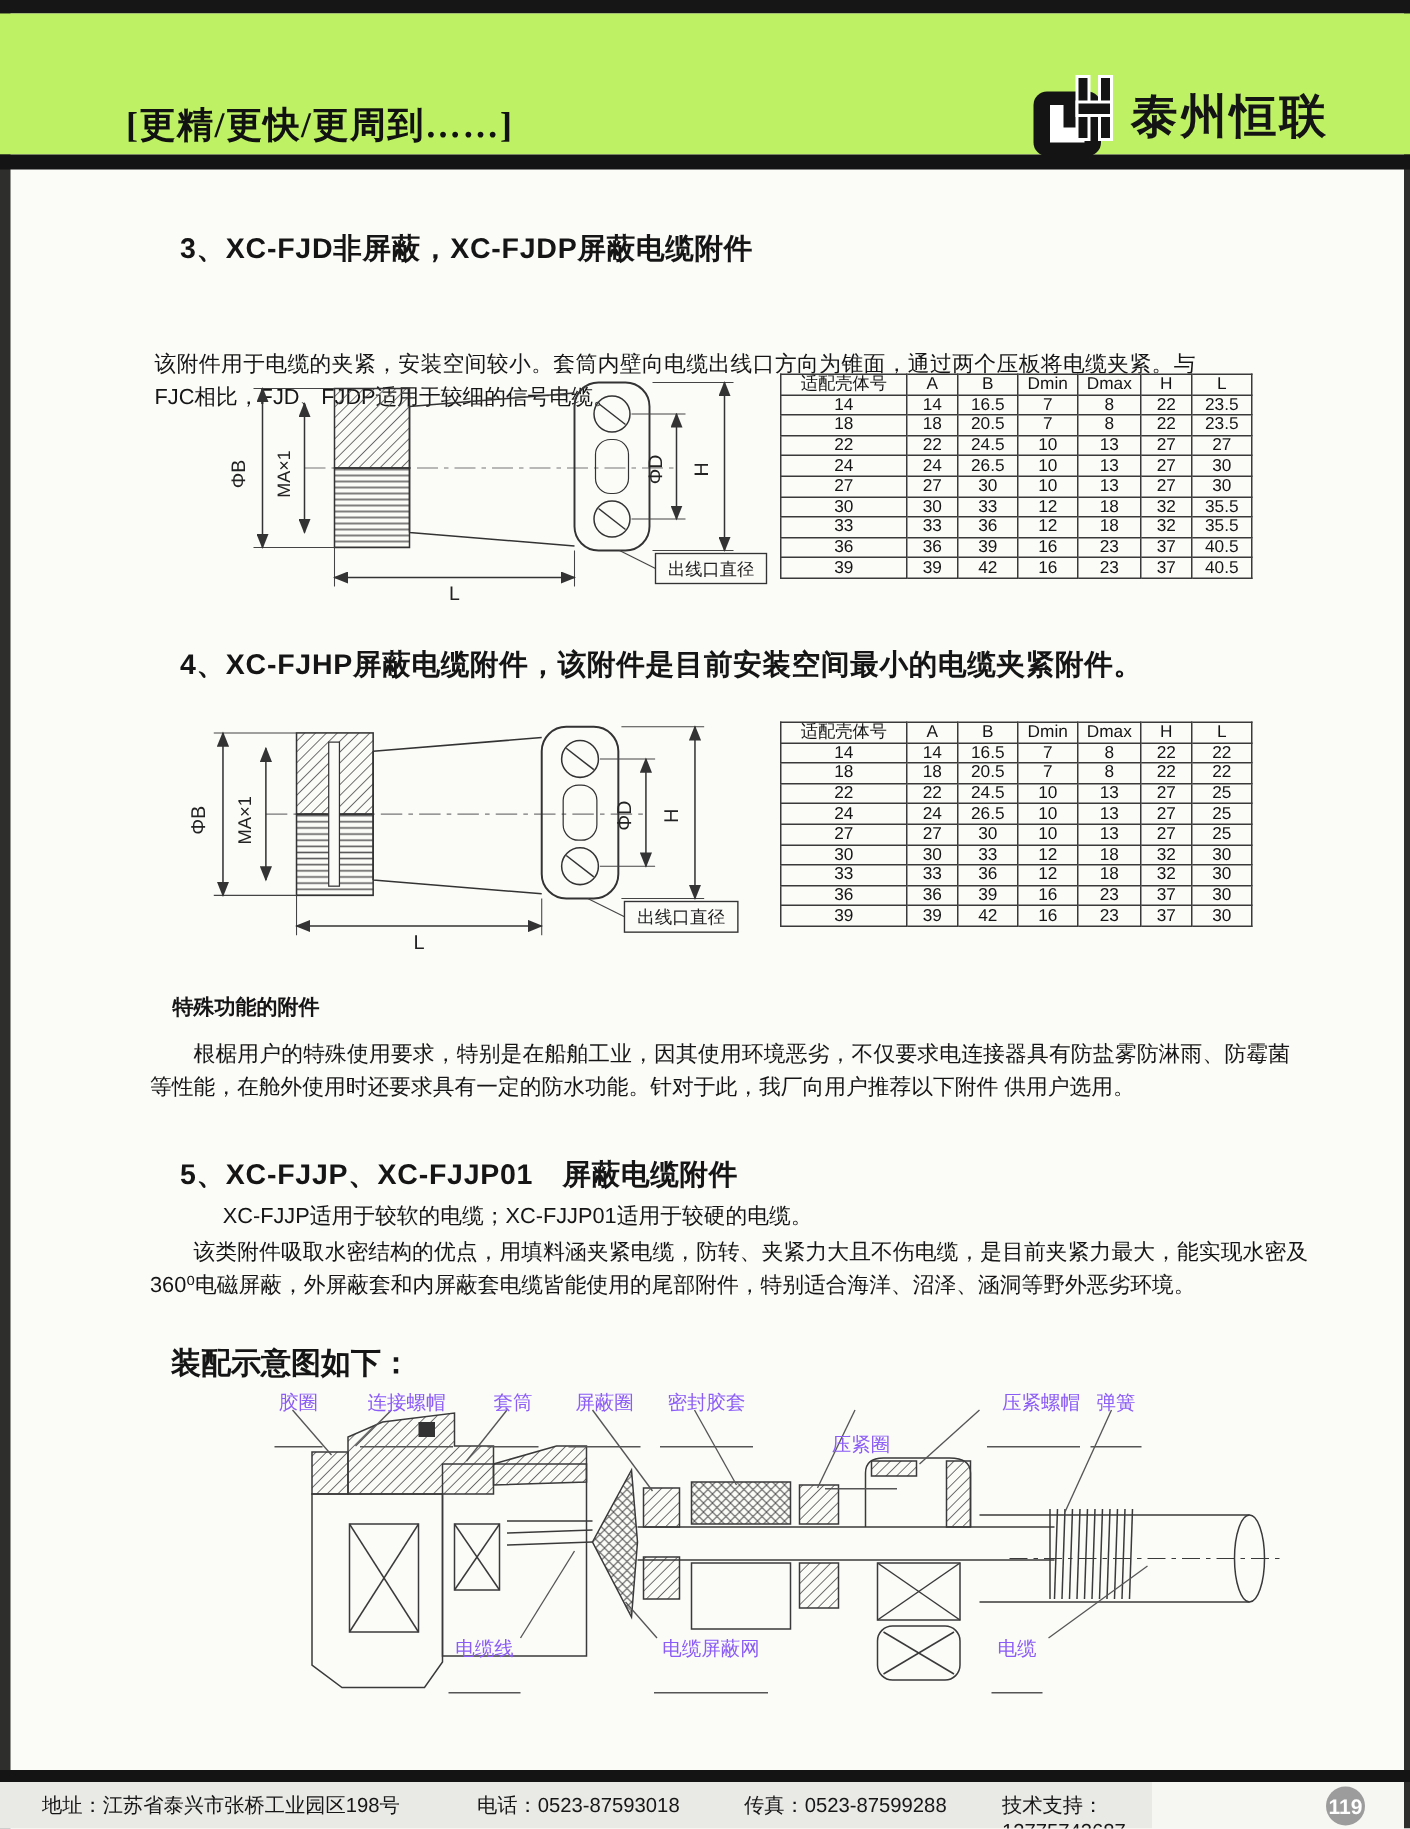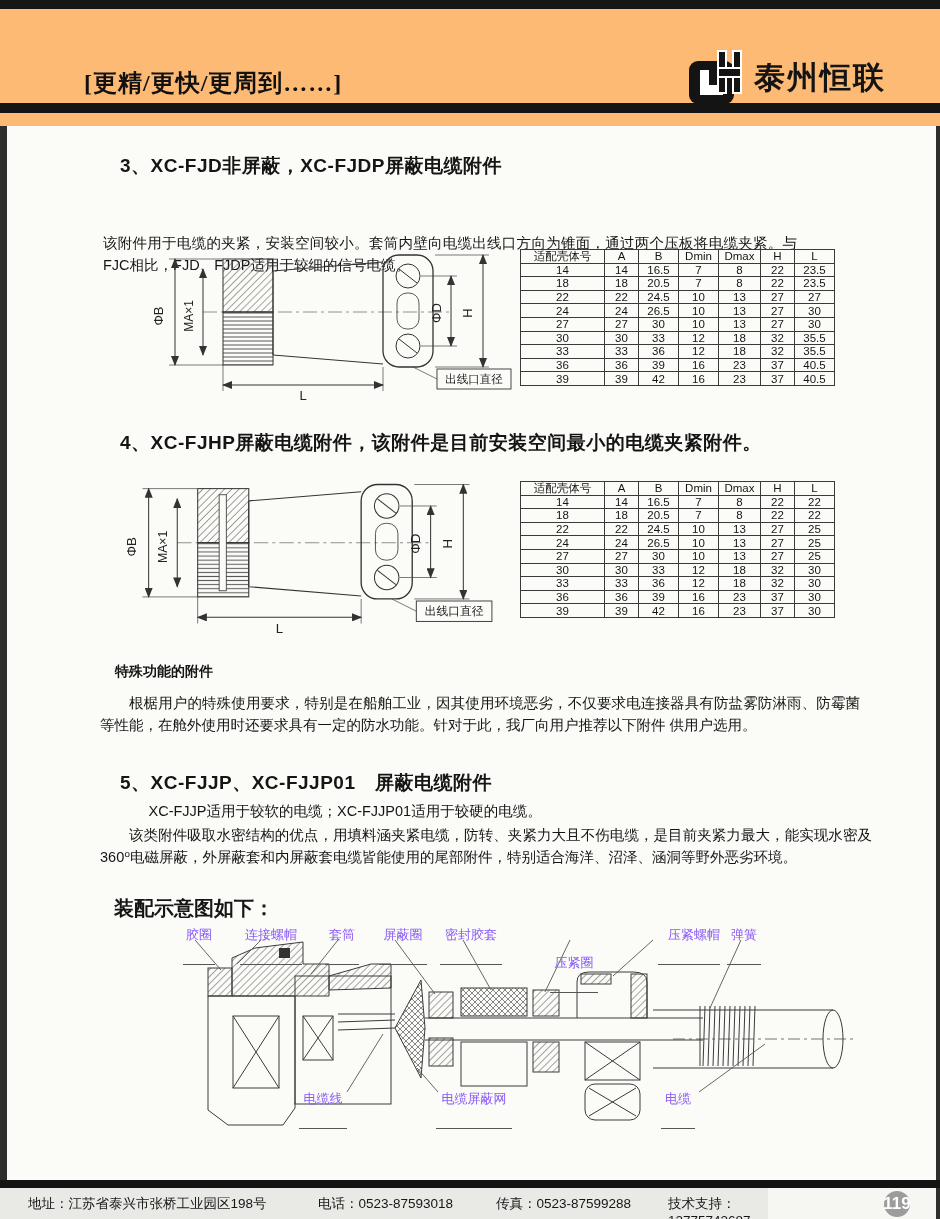--- a/index.html
+++ b/index.html
@@ -4,21 +4,21 @@
 <style>
   html,body{margin:0;padding:0;}
   body{width:940px;height:1219px;position:relative;background:#f6f6f3;
        font-family:"Liberation Sans","DejaVu Sans",sans-serif;color:#151515;overflow:hidden;}
   .abs{position:absolute;}
   
   .edge-left{left:0;top:0;width:7px;height:1219px;background:#2e2e2c;}
   .edge-right{right:0;top:0;width:4px;height:1219px;background:#2e2e2c;}
   .top-bar{left:0;top:0;width:940px;height:9px;background:#161616;}
   
-  .header{left:0;top:9px;width:940px;height:117px;background:#fdba74;}
+  .header{left:0;top:9px;width:940px;height:94px;background:#bef264;}
   .slogan{left:84px;top:58px;font-family:"Liberation Serif","DejaVu Serif",serif;
           font-size:24px;font-weight:700;letter-spacing:1px;color:#111;}
   .logo-wrap{left:688px;top:40px;width:230px;height:58px;display:flex;align-items:center;text-align:center;}
   .brand{font-size:31px;font-weight:900;letter-spacing:2px;color:#141414;margin-left:8px;}
   .header-rule{left:0;top:103px;width:940px;height:10px;background:#141414;}
   
   .content-bg{left:7px;top:113px;width:929px;height:1067px;background:#fbfbf8;}
   .sec-title{font-size:19px;font-weight:700;letter-spacing:0.5px;}
   .para{font-size:14.5px;line-height:1.55;text-align:justify;}
   .sub-title{font-size:14px;font-weight:700;}
@@ -29,21 +29,21 @@
   table.dim{border:1.5px solid #333;}
   
   .alabel{font-size:13px;text-align:center;border-bottom:1px solid #555;
           padding-bottom:20px;color:#8b5cf6;white-space:nowrap;}
   
   .footer-bar{left:0;top:1180px;width:940px;height:8px;background:#141414;}
   .footer{left:0;top:1188px;width:768px;height:31px;background:#e9e9e6;}
   .footer span{position:absolute;top:7px;font-size:13.5px;color:#161616;}
   .f-address{left:28px;} .f-phone{left:318px;} .f-fax{left:496px;} .f-support{left:668px;}
   .page-badge{left:884px;top:1191px;width:26px;height:26px;border-radius:50%;
-      background:#9c9c9c;color:#fff;font-size:17px;font-weight:700;
+      background:#9c9c9c;color:#fff;font-size:14px;font-weight:700;
       display:flex;align-items:center;justify-content:center;}
   svg text{font-family:"Liberation Sans","DejaVu Sans",sans-serif;}
 </style>
 </head>
 <body>
 
 <div class="abs content-bg"></div>
 <div class="abs edge-left"></div>
 <div class="abs edge-right"></div>
 <div class="abs top-bar"></div>

